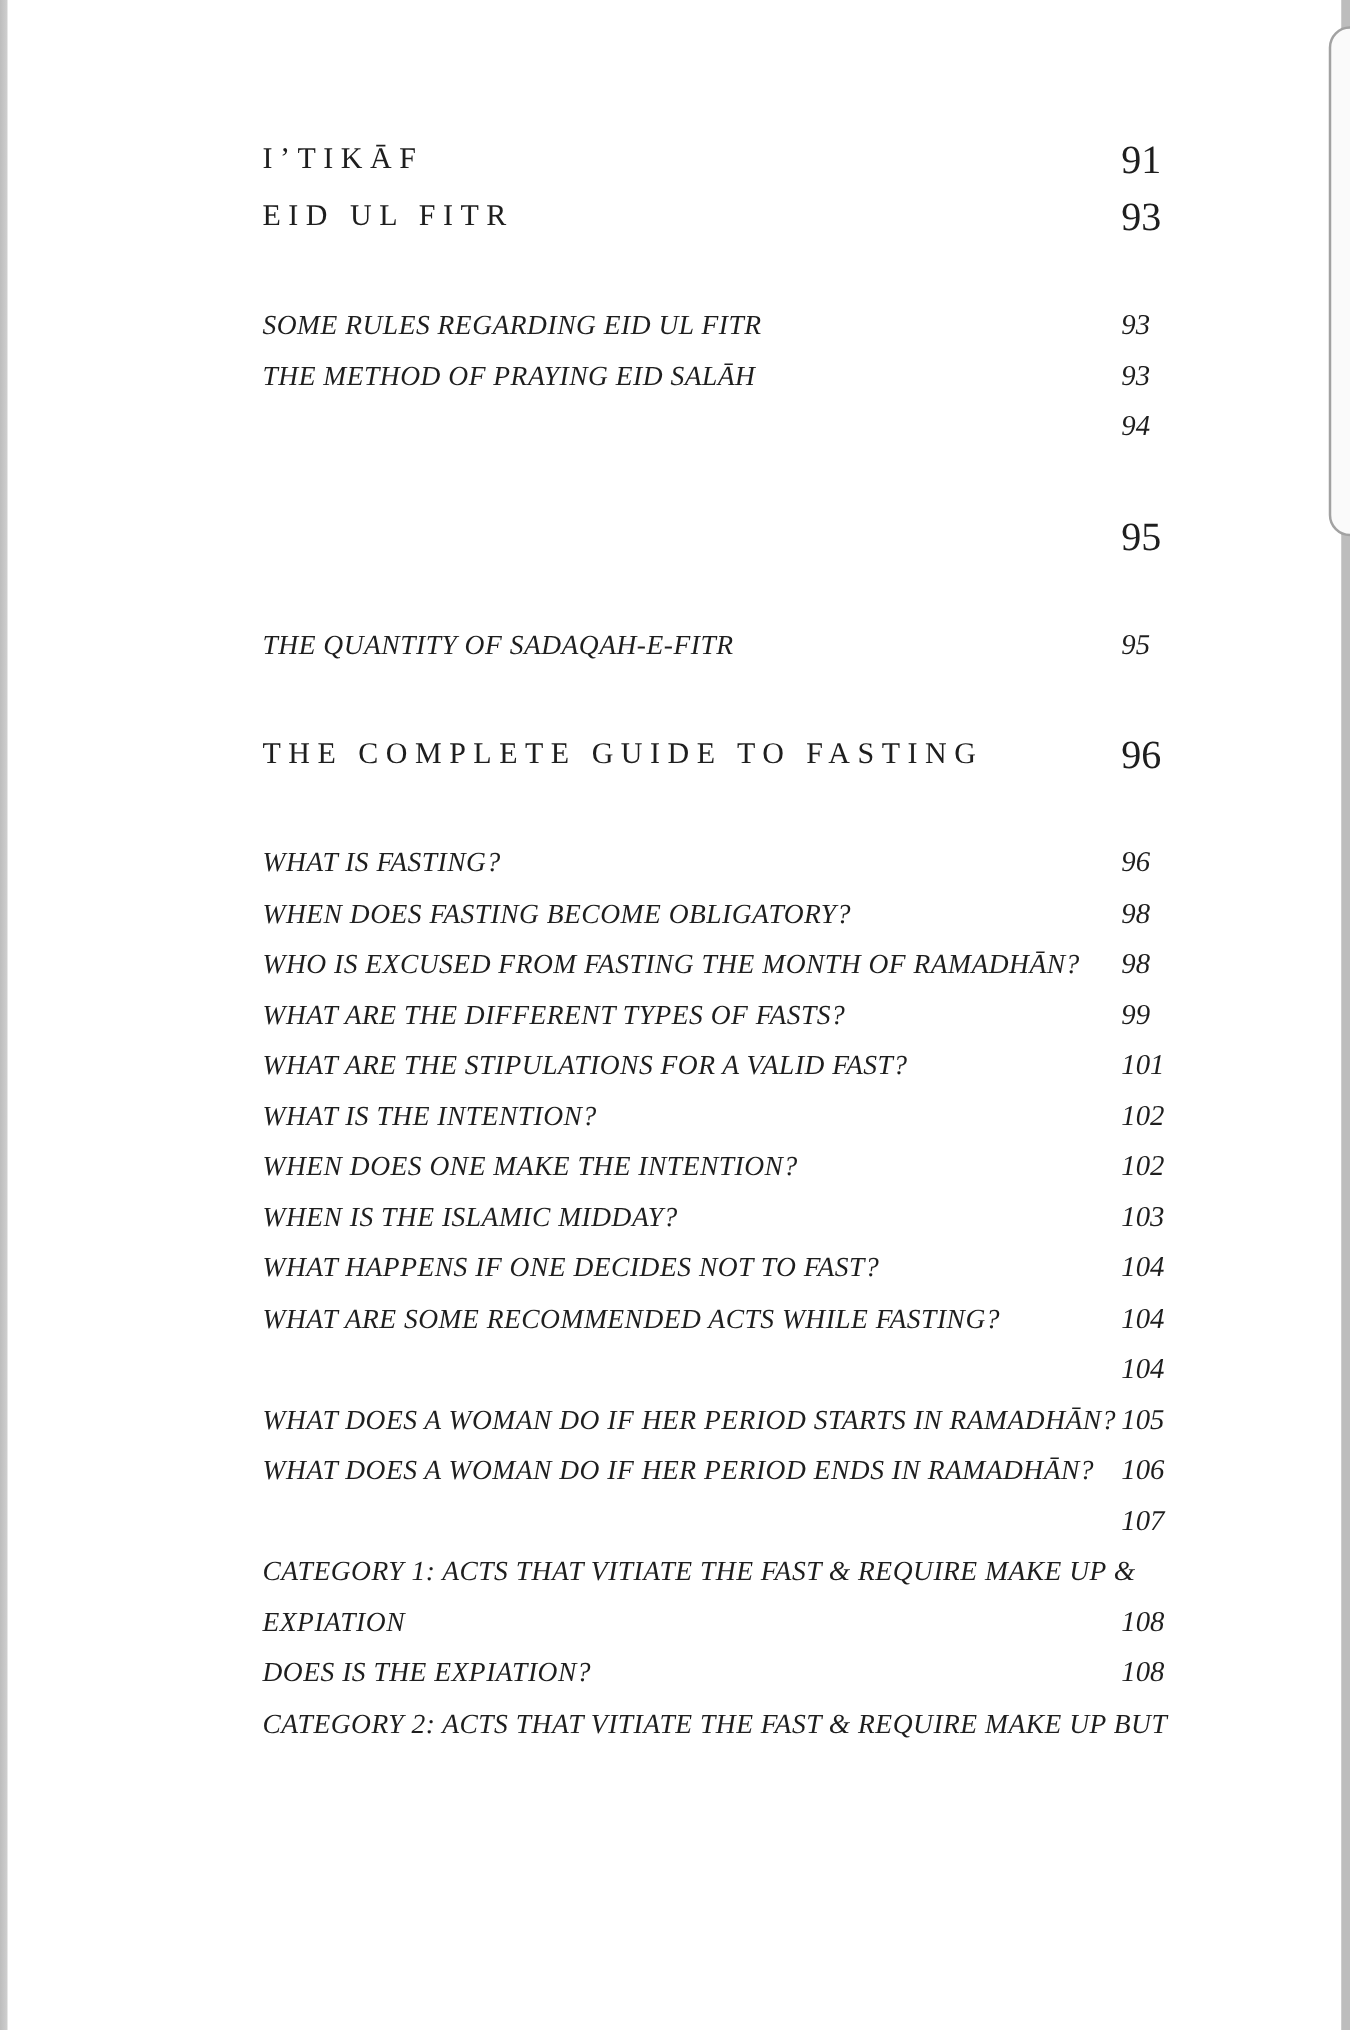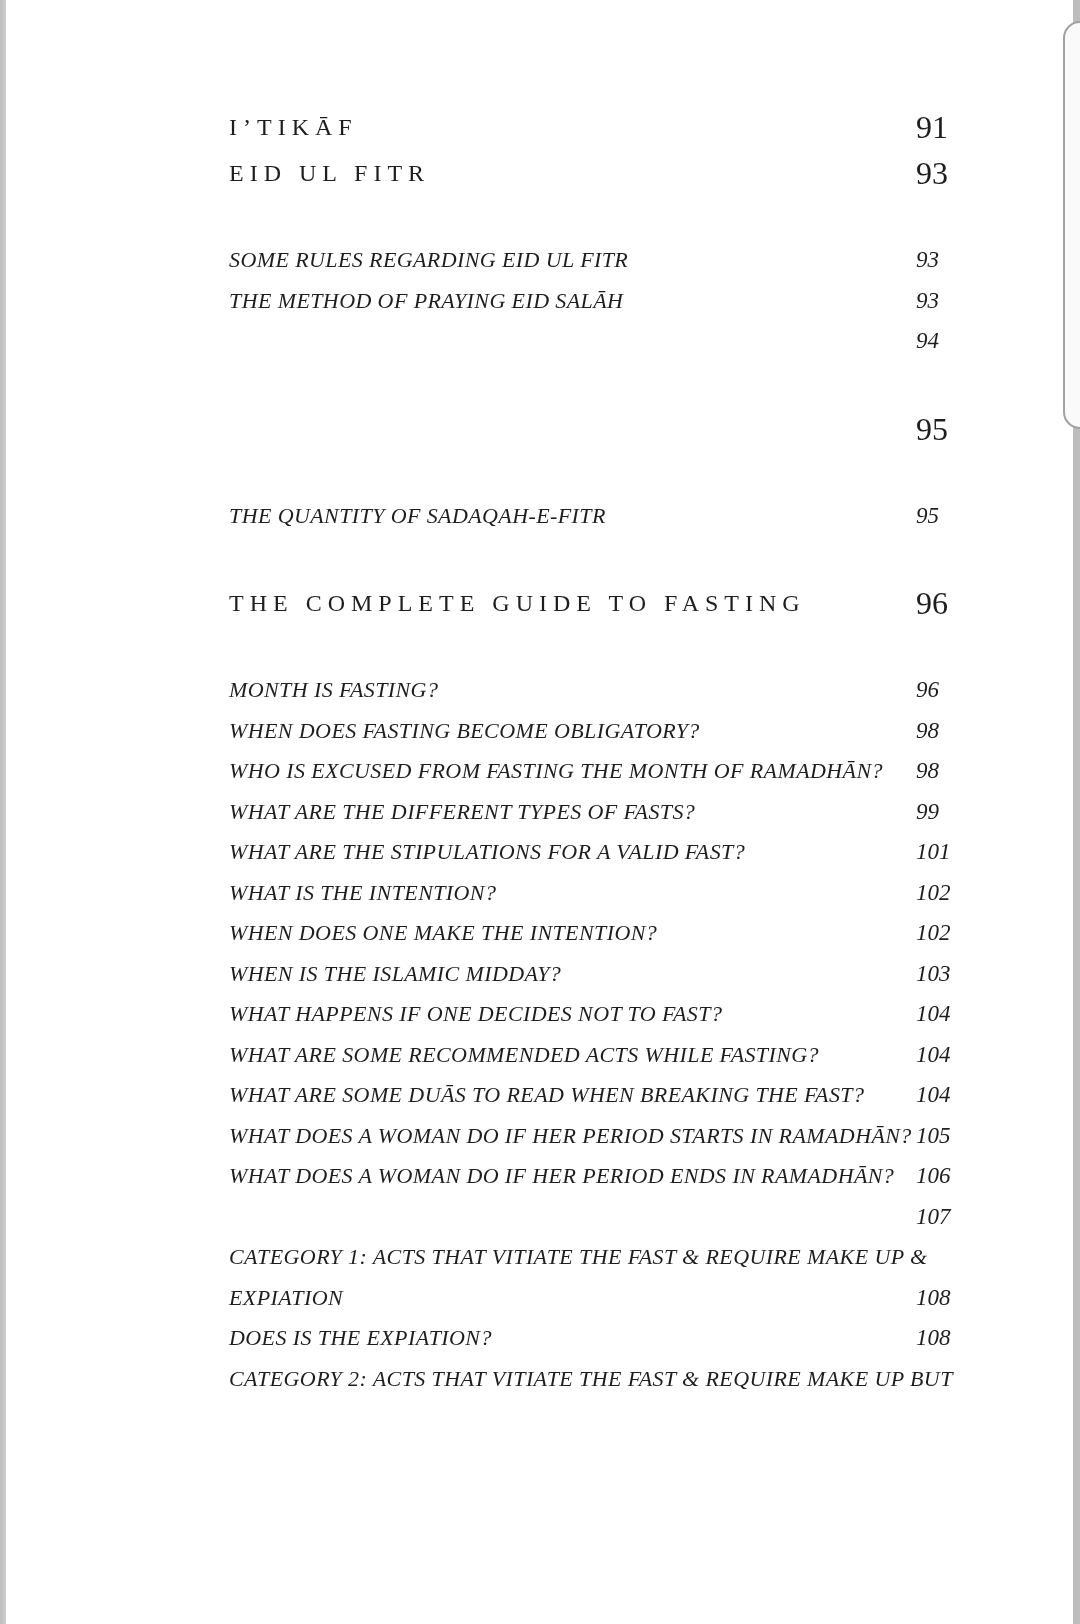--- a/index.html
+++ b/index.html
@@ -46,21 +46,20 @@
     position: absolute;
     left: 210px; top: 104px;
     width: 745px;
   }
   .group { margin: 0; }
   .group + .group { margin-top: 44px; }
   .row {
     position: relative;
     white-space: nowrap;
     padding-right: 170px;
-    margin-left: 19px;
   }
   .group-chapters .row {
     height: 46px;
     line-height: 46px;
     font-size: 24px;
     letter-spacing: 6px;
   }
   .group-sections .row {
     height: 40.5px;
     line-height: 40.5px;
@@ -99,31 +98,31 @@
       <div class="group group-chapters">
         <div class="row"><span class="page">95</span></div>
       </div>
       <div class="group group-sections">
         <div class="row"><span class="label">THE QUANTITY OF SADAQAH-E-FITR</span><span class="page">95</span></div>
       </div>
       <div class="group group-chapters">
         <div class="row"><span class="label">THE COMPLETE GUIDE TO FASTING</span><span class="page">96</span></div>
       </div>
       <div class="group group-sections">
-        <div class="row"><span class="label">MONTH IS FASTING?</span><span class="page">96</span></div>
+        <div class="row"><span class="label">WHAT IS FASTING?</span><span class="page">96</span></div>
         <div class="row"><span class="label">WHEN DOES FASTING BECOME OBLIGATORY?</span><span class="page">98</span></div>
         <div class="row"><span class="label">WHO IS EXCUSED FROM FASTING THE MONTH OF RAMADHĀN?</span><span class="page">98</span></div>
         <div class="row"><span class="label">WHAT ARE THE DIFFERENT TYPES OF FASTS?</span><span class="page">99</span></div>
         <div class="row"><span class="label">WHAT ARE THE STIPULATIONS FOR A VALID FAST?</span><span class="page">101</span></div>
         <div class="row"><span class="label">WHAT IS THE INTENTION?</span><span class="page">102</span></div>
         <div class="row"><span class="label">WHEN DOES ONE MAKE THE INTENTION?</span><span class="page">102</span></div>
         <div class="row"><span class="label">WHEN IS THE ISLAMIC MIDDAY?</span><span class="page">103</span></div>
         <div class="row"><span class="label">WHAT HAPPENS IF ONE DECIDES NOT TO FAST?</span><span class="page">104</span></div>
         <div class="row"><span class="label">WHAT ARE SOME RECOMMENDED ACTS WHILE FASTING?</span><span class="page">104</span></div>
-        <div class="row"><span class="label">WHAT ARE SOME DUĀS TO READ WHEN BREAKING THE FAST?</span><span class="page">104</span></div>
+        <div class="row"><span class="page">104</span></div>
         <div class="row"><span class="label">WHAT DOES A WOMAN DO IF HER PERIOD STARTS IN RAMADHĀN?</span><span class="page">105</span></div>
         <div class="row"><span class="label">WHAT DOES A WOMAN DO IF HER PERIOD ENDS IN RAMADHĀN?</span><span class="page">106</span></div>
         <div class="row"><span class="page">107</span></div>
         <div class="row"><span class="label">CATEGORY 1: ACTS THAT VITIATE THE FAST &amp; REQUIRE MAKE UP &amp;</span><span class="page"></span></div>
         <div class="row"><span class="label">EXPIATION</span><span class="page">108</span></div>
         <div class="row"><span class="label">DOES IS THE EXPIATION?</span><span class="page">108</span></div>
         <div class="row"><span class="label">CATEGORY 2: ACTS THAT VITIATE THE FAST &amp; REQUIRE MAKE UP BUT</span><span class="page"></span></div>
       </div>
     </div>
 </div>

